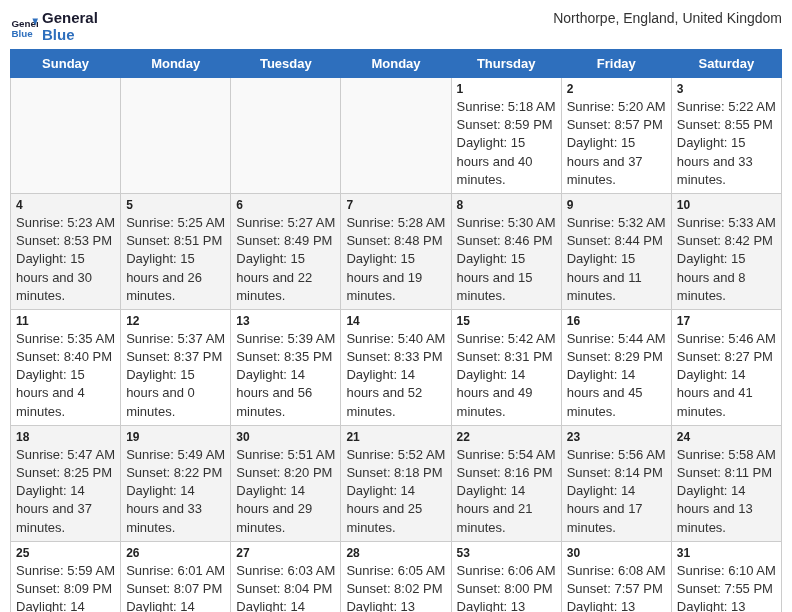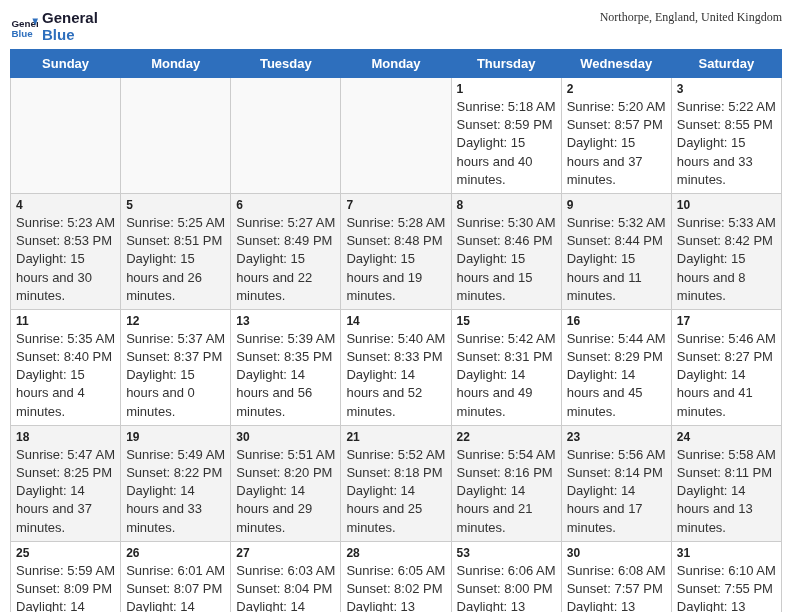--- a/index.html
+++ b/index.html
@@ -28,24 +28,23 @@
     .title-area {
       text-align: right;
     }
     .month-title {
       font-size: 38px;
       font-weight: bold;
       color: #1a1a2e;
       line-height: 1.1;
     }
     .location {
-      font-size: 12px;
+      font-size: 14px;
       color: #333;
       font-weight: normal;
-      font-family: Liberation Serif, serif;
     }
     .calendar {
       width: 100%;
       border-collapse: collapse;
       font-size: 11px;
     }
     .calendar th {
       background: #2e6fbd;
       color: #fff;
       text-align: center;
@@ -105,21 +104,21 @@
 </div>
 
 <table class="calendar">
   <thead>
     <tr>
     <th>Sunday</th>
         <th>Monday</th>
         <th>Tuesday</th>
         <th>Monday</th>
         <th>Thursday</th>
-        <th>Wednesday</th>
+        <th>Friday</th>
         <th>Saturday</th>
       </tr>
   </thead>
   <tbody id="calendar-body">
   <tr>
         <td class="empty"></td>
         <td class="empty"></td>
         <td class="empty"></td>
         <td class="empty"></td>
         <td>

